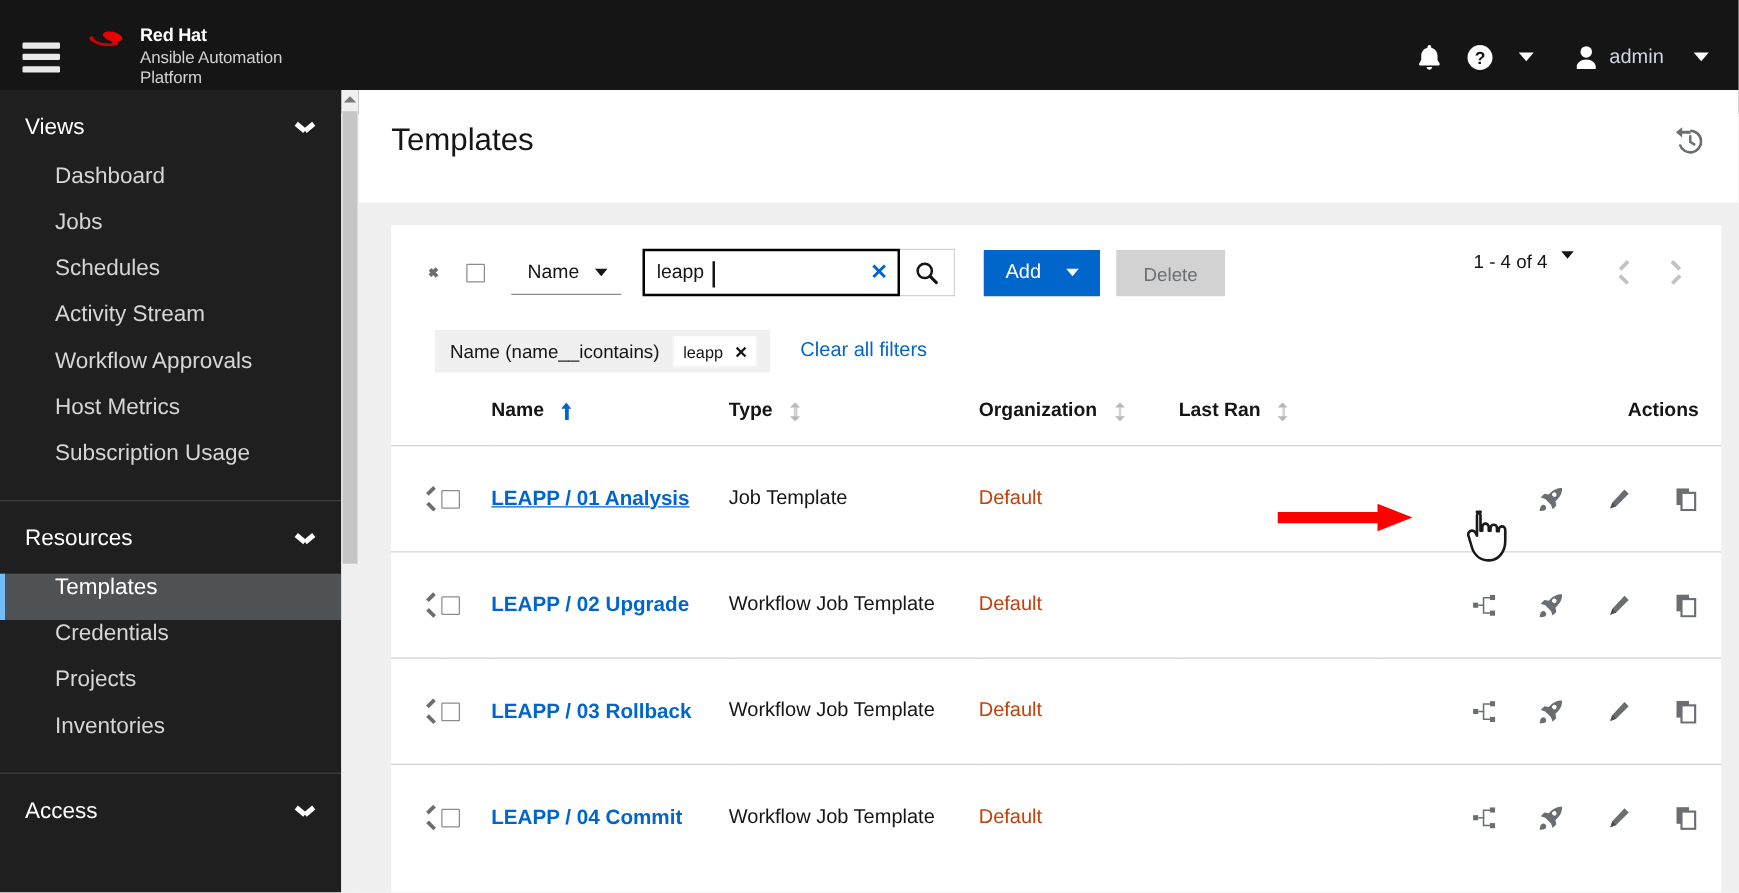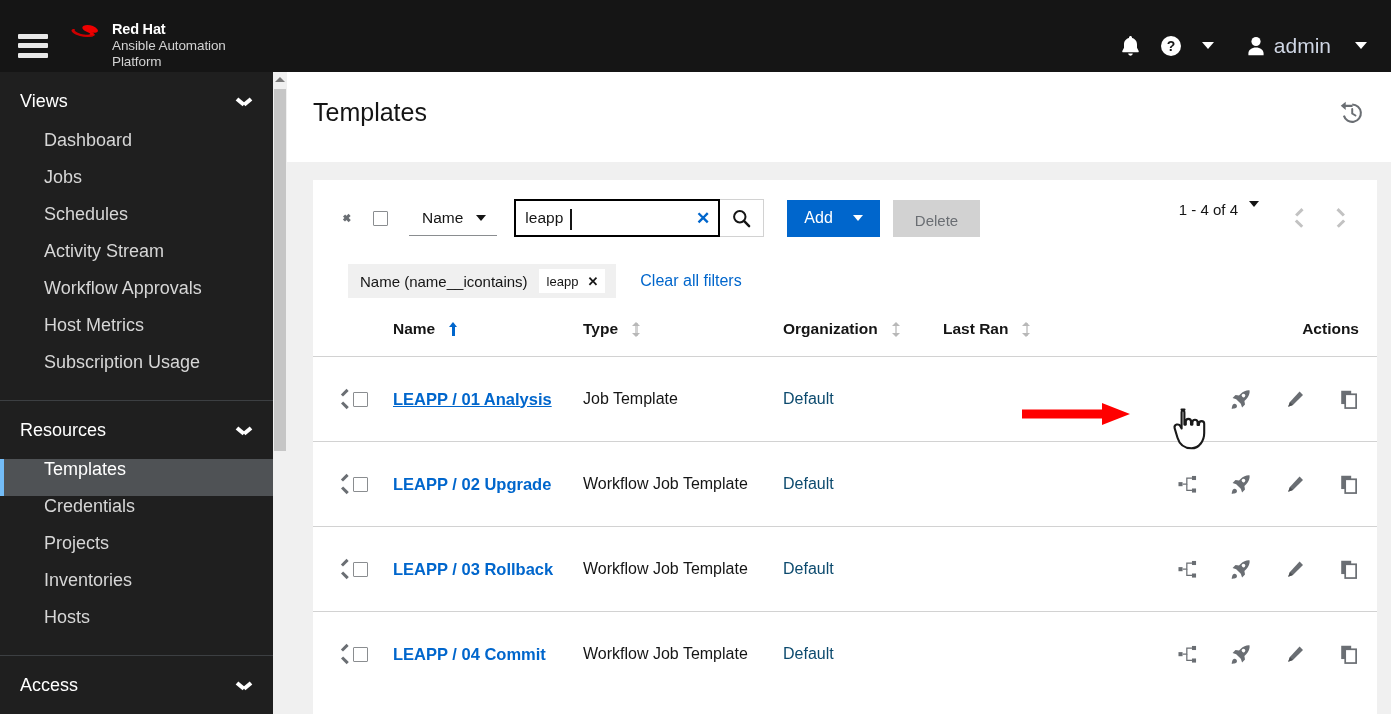--- a/index.html
+++ b/index.html
@@ -36,21 +36,21 @@
     padding-right: 14px;
   }
   .mh-btn {
     height: 72px; display: flex; align-items: center; justify-content: center;
     color: #ffffff; cursor: pointer; padding: 0 10px;
   }
   .mh-caret {
     width: 0; height: 0; border-left: 6px solid transparent; border-right: 6px solid transparent;
     border-top: 7px solid #ffffff;
   }
-  .user-name { color: #cfd6e4; font-size: 21px; margin-left: 8px; }
+  .user-name { color: #cfd6e4; font-size: 16px; margin-left: 8px; }
 
   
   .sidebar {
     position: absolute; left: 0; top: 72px; width: 273px; height: 642px;
     background: #1f1f1f;
   }
   .nav-group-head {
     display: flex; align-items: center; justify-content: space-between;
     padding: 0 22px 0 20px; height: 58px; cursor: pointer;
   }
@@ -259,21 +259,21 @@
     font-size: 16px; color: #151515;
   }
   tr.first-row td { border-top: 1px solid #d2d2d2; }
   .cell-chev { width: 40px; padding-left: 28px !important; }
   .cell-cb { width: 40px; }
   .link-name {
     color: #0066cc; font-size: 16.5px; font-weight: bold; cursor: pointer;
     text-decoration: none;
   }
   .link-name.hovered { text-decoration: underline; }
-  .link-org { color: #0c4a6e; font-size: 16px; cursor: pointer; }
+  .link-org { color: #c2410c; font-size: 16px; cursor: pointer; }
   .actions-cell { }
   .actions-inner {
     display: flex; align-items: center; justify-content: flex-end; gap: 34px;
     padding-right: 18px;
   }
   .act-icon { cursor: pointer; width: 20px; display:flex; justify-content:center; }
   .act-spacer { width: 20px; }
 
   
   .red-arrow {
@@ -383,23 +383,20 @@
       <span>Templates</span>
     </div>
     <div class="nav-item">
       <span>Credentials</span>
     </div>
     <div class="nav-item">
       <span>Projects</span>
     </div>
     <div class="nav-item">
       <span>Inventories</span>
-    </div>
-    <div class="nav-item">
-      <span>Hosts</span>
     </div>
 
     <div class="nav-sep"></div>
 
     <div class="nav-group-head">
       <span class="nav-group-title">Access</span>
       <span class="chev-down"></span>
     </div>
   </nav>
 

